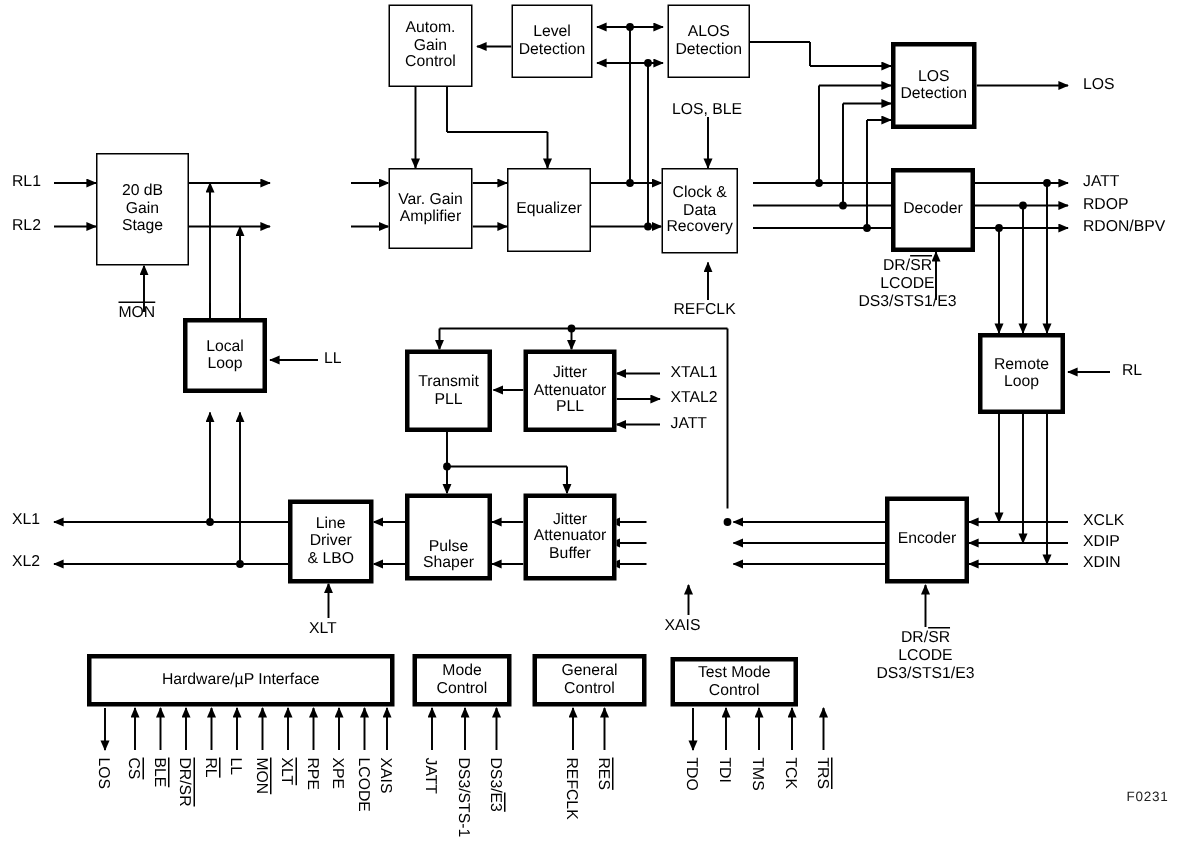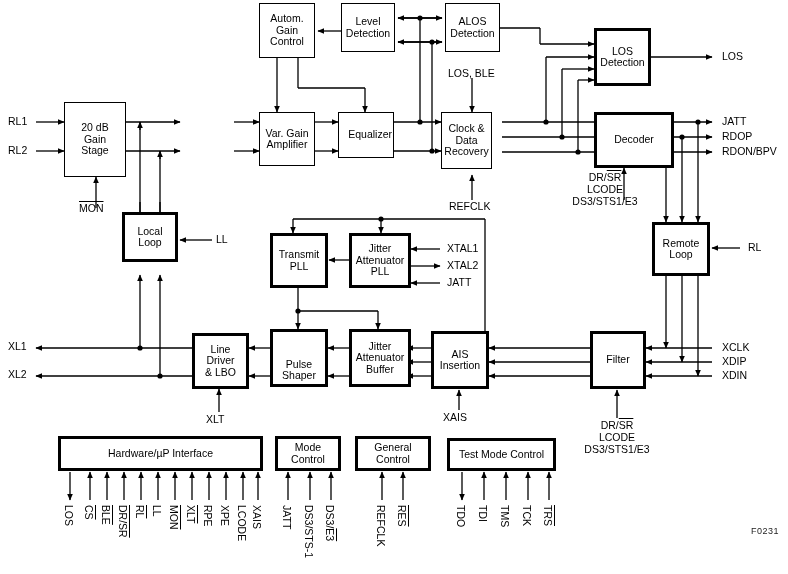--- a/index.html
+++ b/index.html
@@ -245,21 +245,21 @@
 
   <div class="blk" style="left:64px;top:102px;width:62px;height:75px;">
       <span style="white-space:pre-line;">20 dB
 Gain
 Stage</span>
     </div>
   <div class="blk" style="left:259px;top:112px;width:56px;height:54px;">
       <span style="white-space:pre-line;">Var. Gain
 Amplifier</span>
     </div>
-  <div class="blk" style="left:338px;top:112px;width:56px;height:46px;justify-content:flex-end;">
+  <div class="blk" style="left:338px;top:112px;width:56px;height:56px;">
       <span style="white-space:pre-line;">Equalizer</span>
     </div>
 
   <div class="blk" style="left:259px;top:3px;width:56px;height:55px;">
       <span style="white-space:pre-line;text-align:center;">Autom.
 Gain
 Control</span>
     </div>
   <div class="blk" style="left:341px;top:3px;width:54px;height:49px;">
       <span style="white-space:pre-line;">Level
@@ -272,21 +272,21 @@
   <div class="blk bold" style="left:594px;top:28px;width:57px;height:58px;">
       <span style="white-space:pre-line;">LOS
 Detection</span>
     </div>
 
   <div class="blk" style="left:441px;top:112px;width:51px;height:57px;">
       <span style="white-space:pre-line;">Clock &amp;
 Data
 Recovery</span>
     </div>
-  <div class="blk bold" style="left:594px;top:112px;width:80px;height:56px;">
+  <div class="blk bold" style="left:594px;top:112px;width:56px;height:56px;">
       <span style="white-space:pre-line;">Decoder</span>
     </div>
   <div class="blk bold" style="left:652px;top:222px;width:58px;height:54px;justify-content:center;">
       <span style="white-space:pre-line;">Remote
 Loop</span>
     </div>
 
   <div class="blk bold" style="left:122px;top:212px;width:56px;height:50px;">
       <span style="white-space:pre-line;">Local
 Loop</span>
@@ -309,40 +309,36 @@
   <div class="blk bold" style="left:349px;top:329px;width:62px;height:58px;">
       <span style="white-space:pre-line;">Jitter
 Attenuator
 Buffer</span>
     </div>
   <div class="blk bold" style="left:192px;top:333px;width:57px;height:56px;">
       <span style="white-space:pre-line;">Line
 Driver
 &amp; LBO</span>
     </div>
-  <div class="blk bold" style="left:431px;top:331px;width:58px;height:58px;">
-      <span style="white-space:pre-line;">AIS
-Insertion</span>
-    </div>
   <div class="blk bold" style="left:590px;top:331px;width:56px;height:58px;">
-      <span style="white-space:pre-line;">Filter</span>
+      <span style="white-space:pre-line;">Encoder</span>
     </div>
 
   <div class="blk bold" style="left:58px;top:436px;width:205px;height:35px;">
       <span>Hardware/µP Interface</span>
     </div>
   <div class="blk bold" style="left:275px;top:436px;width:66px;height:35px;">
       <span style="white-space:pre-line;">Mode
 Control</span>
     </div>
   <div class="blk bold" style="left:355px;top:436px;width:76px;height:35px;">
       <span style="white-space:pre-line;">General
 Control</span>
     </div>
-  <div class="blk bold" style="left:447px;top:438px;width:109px;height:33px;">
+  <div class="blk bold" style="left:447px;top:438px;width:85px;height:33px;">
       <span>Test  Mode  Control</span>
     </div>
 
   <div class="lbl" style="left:8px;top:116px;">RL1</div>
   <div class="lbl" style="left:8px;top:145px;">RL2</div>
   <div class="lbl ovl" style="left:79px;top:203px;">MON</div>
   <div class="lbl" style="left:216px;top:234px;">LL</div>
   <div class="lbl" style="left:8px;top:341px;">XL1</div>
   <div class="lbl" style="left:8px;top:369px;">XL2</div>
   <div class="lbl" style="left:206px;top:414px;">XLT</div>

